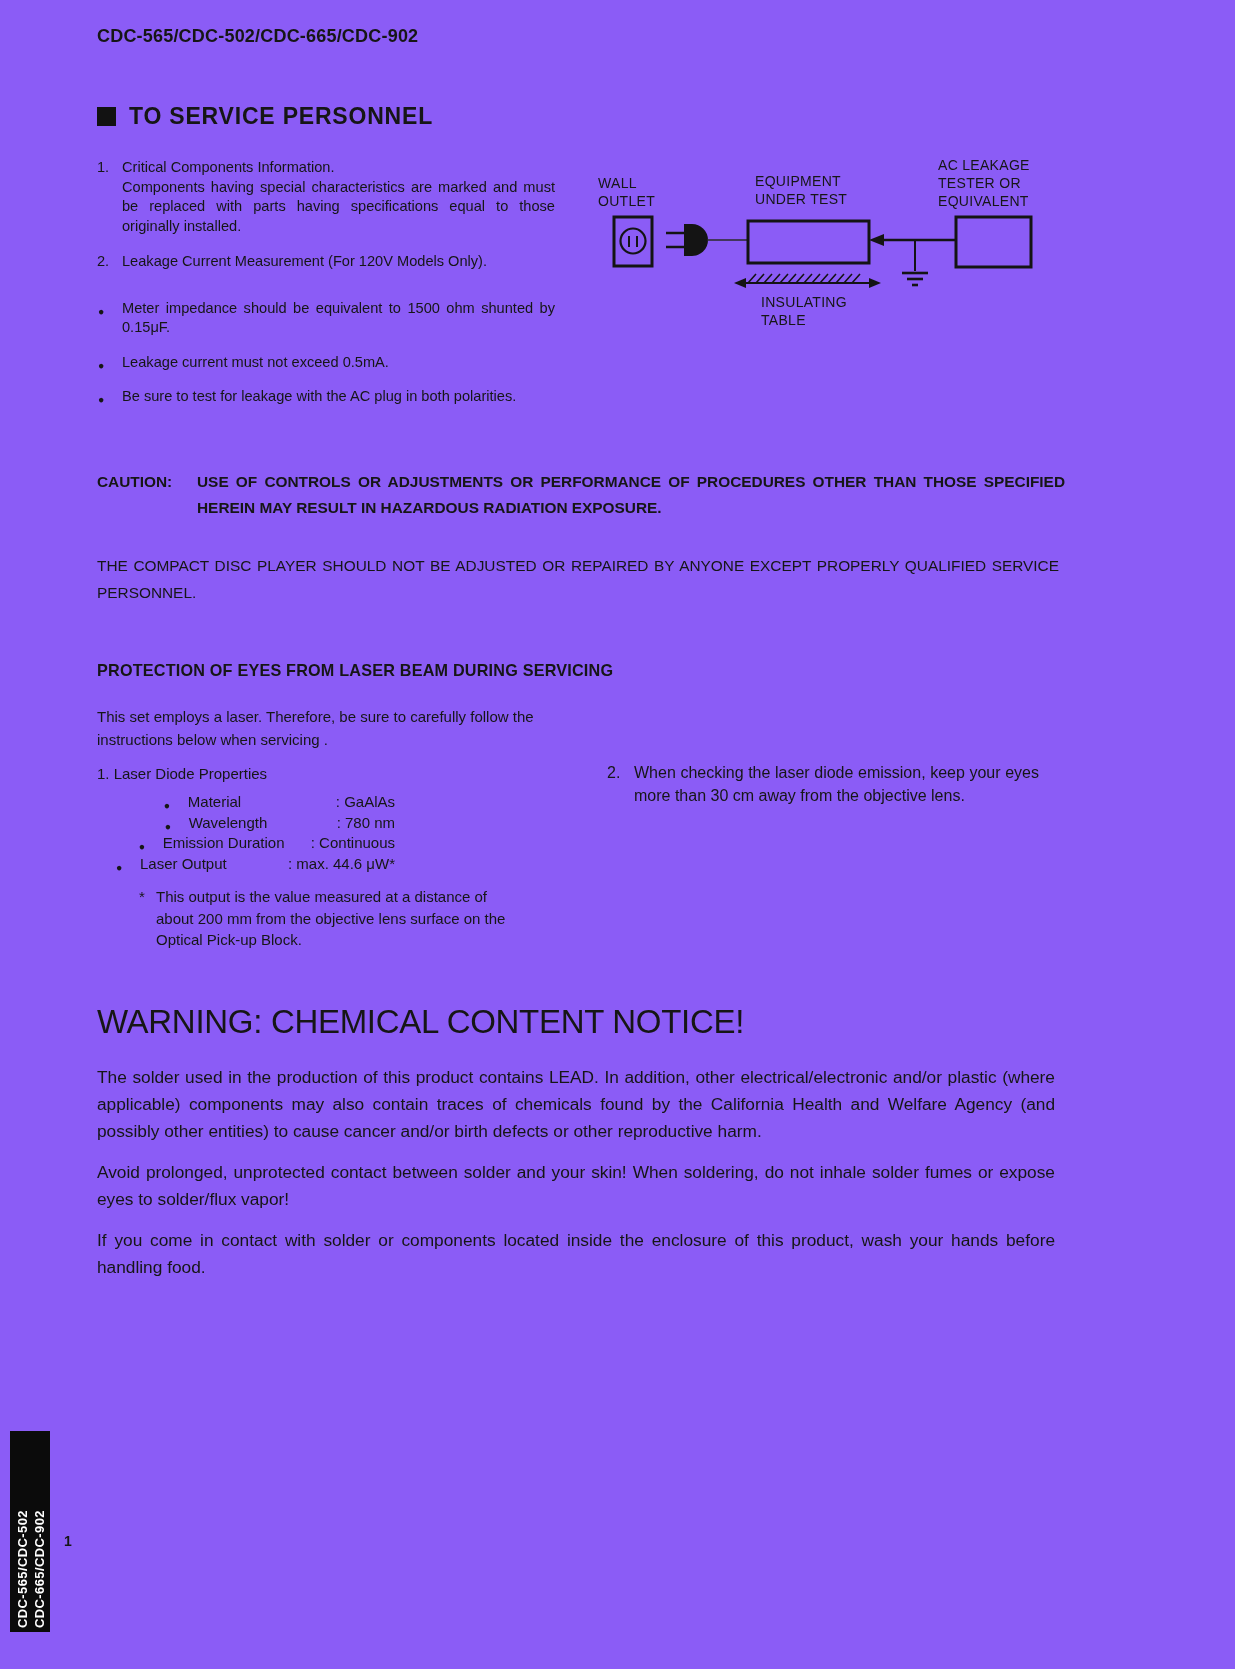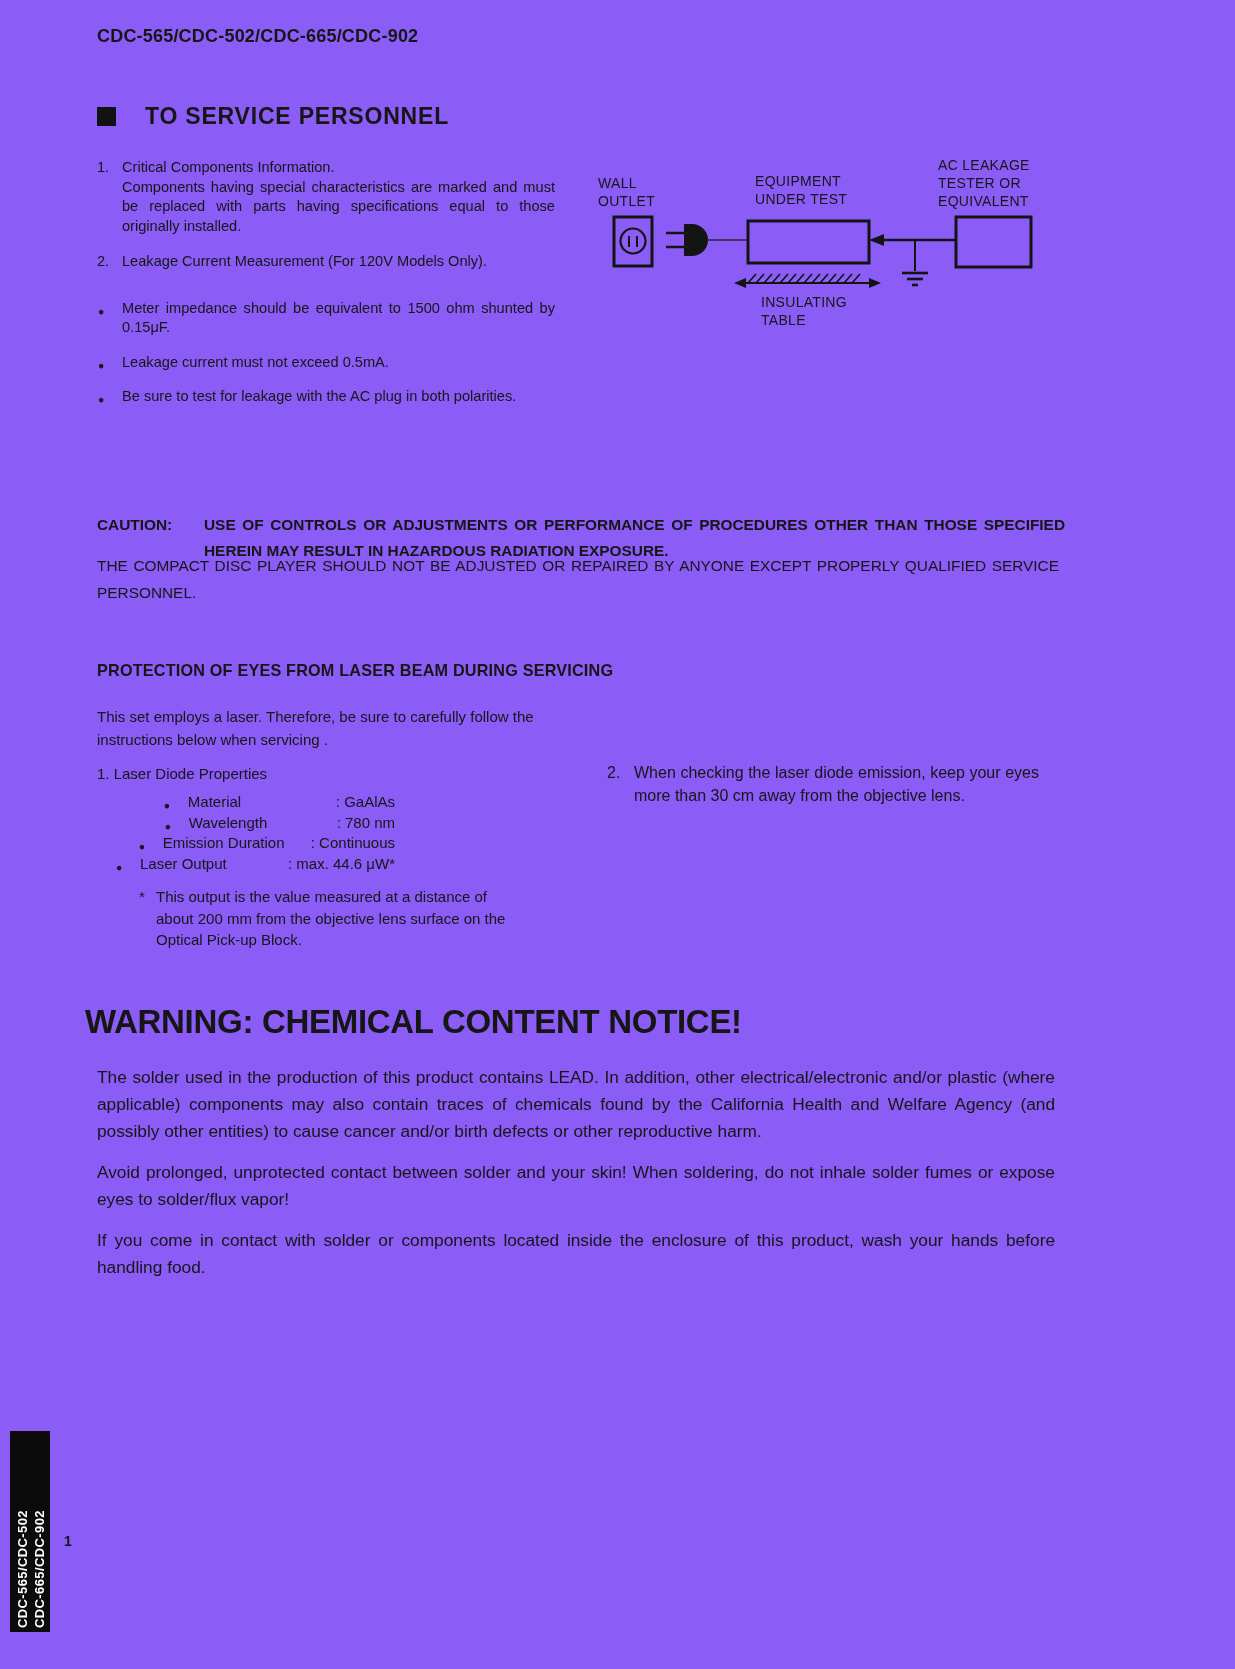--- a/index.html
+++ b/index.html
@@ -5,59 +5,59 @@
   * { margin:0; padding:0; box-sizing:border-box; }
   html,body { background:#ffffff; }
   .page {
     position:relative; width:1235px; height:1669px;
     background:#8b5cf6; color:#161616; overflow:hidden;
     font-family:"Liberation Sans","DejaVu Sans",sans-serif;
   }
 
   .model-header { position:absolute; left:97px; top:26px; font-size:18px; font-weight:bold; letter-spacing:.2px; }
 
-  .section-title-row { position:absolute; left:97px; top:103px; display:flex; align-items:center;gap:16px; }
+  .section-title-row { position:absolute; left:97px; top:103px; display:flex; align-items:center; }
   .square-marker { width:19px; height:19px; background:#121212; margin-right:13px; }
   .section-title { font-size:23px; font-weight:bold; letter-spacing:.8px; }
 
   .service-list { position:absolute; left:97px; top:158px; width:458px; font-size:14.6px; line-height:19.5px; }
   .svc-item { display:flex; margin-bottom:16px; }
   .svc-num { width:25px; flex:none; }
   .svc-text { flex:1; }
   .svc-body { text-align:justify; }
   .svc-bullets { margin-top:27px; }
   .svc-bullet { display:flex; margin-bottom:15px; }
   .bullet-cell { width:25px; flex:none; position:relative; }
   .bullet-cell::before { content:"●"; font-size:10.5px; position:absolute; left:1px; top:3px; }
   .svc-bullet-text { flex:1; text-align:justify; }
 
   .diagram { position:absolute; left:588px; top:152px; width:560px; height:190px; }
   .diagram svg { position:absolute; left:0; top:0; }
   .dlabel { position:absolute; font-size:14px; line-height:18px; letter-spacing:.3px; white-space:pre-line; }
 
-  .caution { position:absolute; left:97px; top:512px; width:968px; display:flex; font-size:15.4px; line-height:26px;gap:7px; }
+  .caution { position:absolute; left:97px; top:469px; width:968px; display:flex; font-size:15.4px; line-height:26px; }
   .caution-label { font-weight:bold; width:100px; flex:none; }
   .caution-text { flex:1; text-align:justify;font-weight:bold; }
   .caution-para2 { position:absolute; left:97px; top:552px; width:962px; font-size:15.4px; line-height:27px; text-align:justify; }
 
   .laser-title { position:absolute; left:97px; top:661px; font-size:16.2px; font-weight:bold; letter-spacing:.2px; }
   .laser-intro { position:absolute; left:97px; top:705px; width:445px; font-size:15px; line-height:23px; }
   .laser-item1 { position:absolute; left:97px; top:765px; font-size:15px; }
   .laser-props { position:absolute; left:115px; top:792px; font-size:15px; line-height:20.5px; }
   .prop-row { display:flex;justify-content:flex-end; }
   .prop-name { width:148px; flex:none; }
   .prop-value { flex:none; }
   .laser-footnote { position:absolute; left:139px; top:886px; width:372px; font-size:15px; line-height:21.5px; display:flex; }
   .fn-marker { width:17px; flex:none; }
   .fn-text { flex:1; }
   .laser-item2 { position:absolute; left:607px; top:761px; width:432px; font-size:16px; line-height:23px; display:flex; }
   .item2-num { width:27px; flex:none; }
   .item2-text { flex:1; text-align:justify; }
 
-  .warning-title { position:absolute; left:85px; top:1003px; font-size:33px; font-weight:bold; letter-spacing:-.3px; }
+  .warning-title { position:absolute; left:97px; top:1003px; font-size:33px; font-weight:normal; letter-spacing:-.3px; }
   .warning-paras { position:absolute; left:97px; top:1064px; width:958px; font-size:17.3px; line-height:27px; }
   .warning-paras p { margin-bottom:14px; text-align:justify; }
   .warning-paras p:last-child { margin-bottom:0; }
 
   .spine { position:absolute; left:10px; top:1431px; width:40px; height:201px; background:#0b0b0b; }
   .spine-text { position:absolute; left:14px; top:1628px; width:192px;
                 transform:rotate(-90deg); transform-origin:0 0;
                 color:#fff; font-size:13px; font-weight:bold; line-height:17px;
                 letter-spacing:.4px; white-space:nowrap; }
   .page-num { position:absolute; left:64px; top:1533px; font-size:14px; font-weight:bold; }

